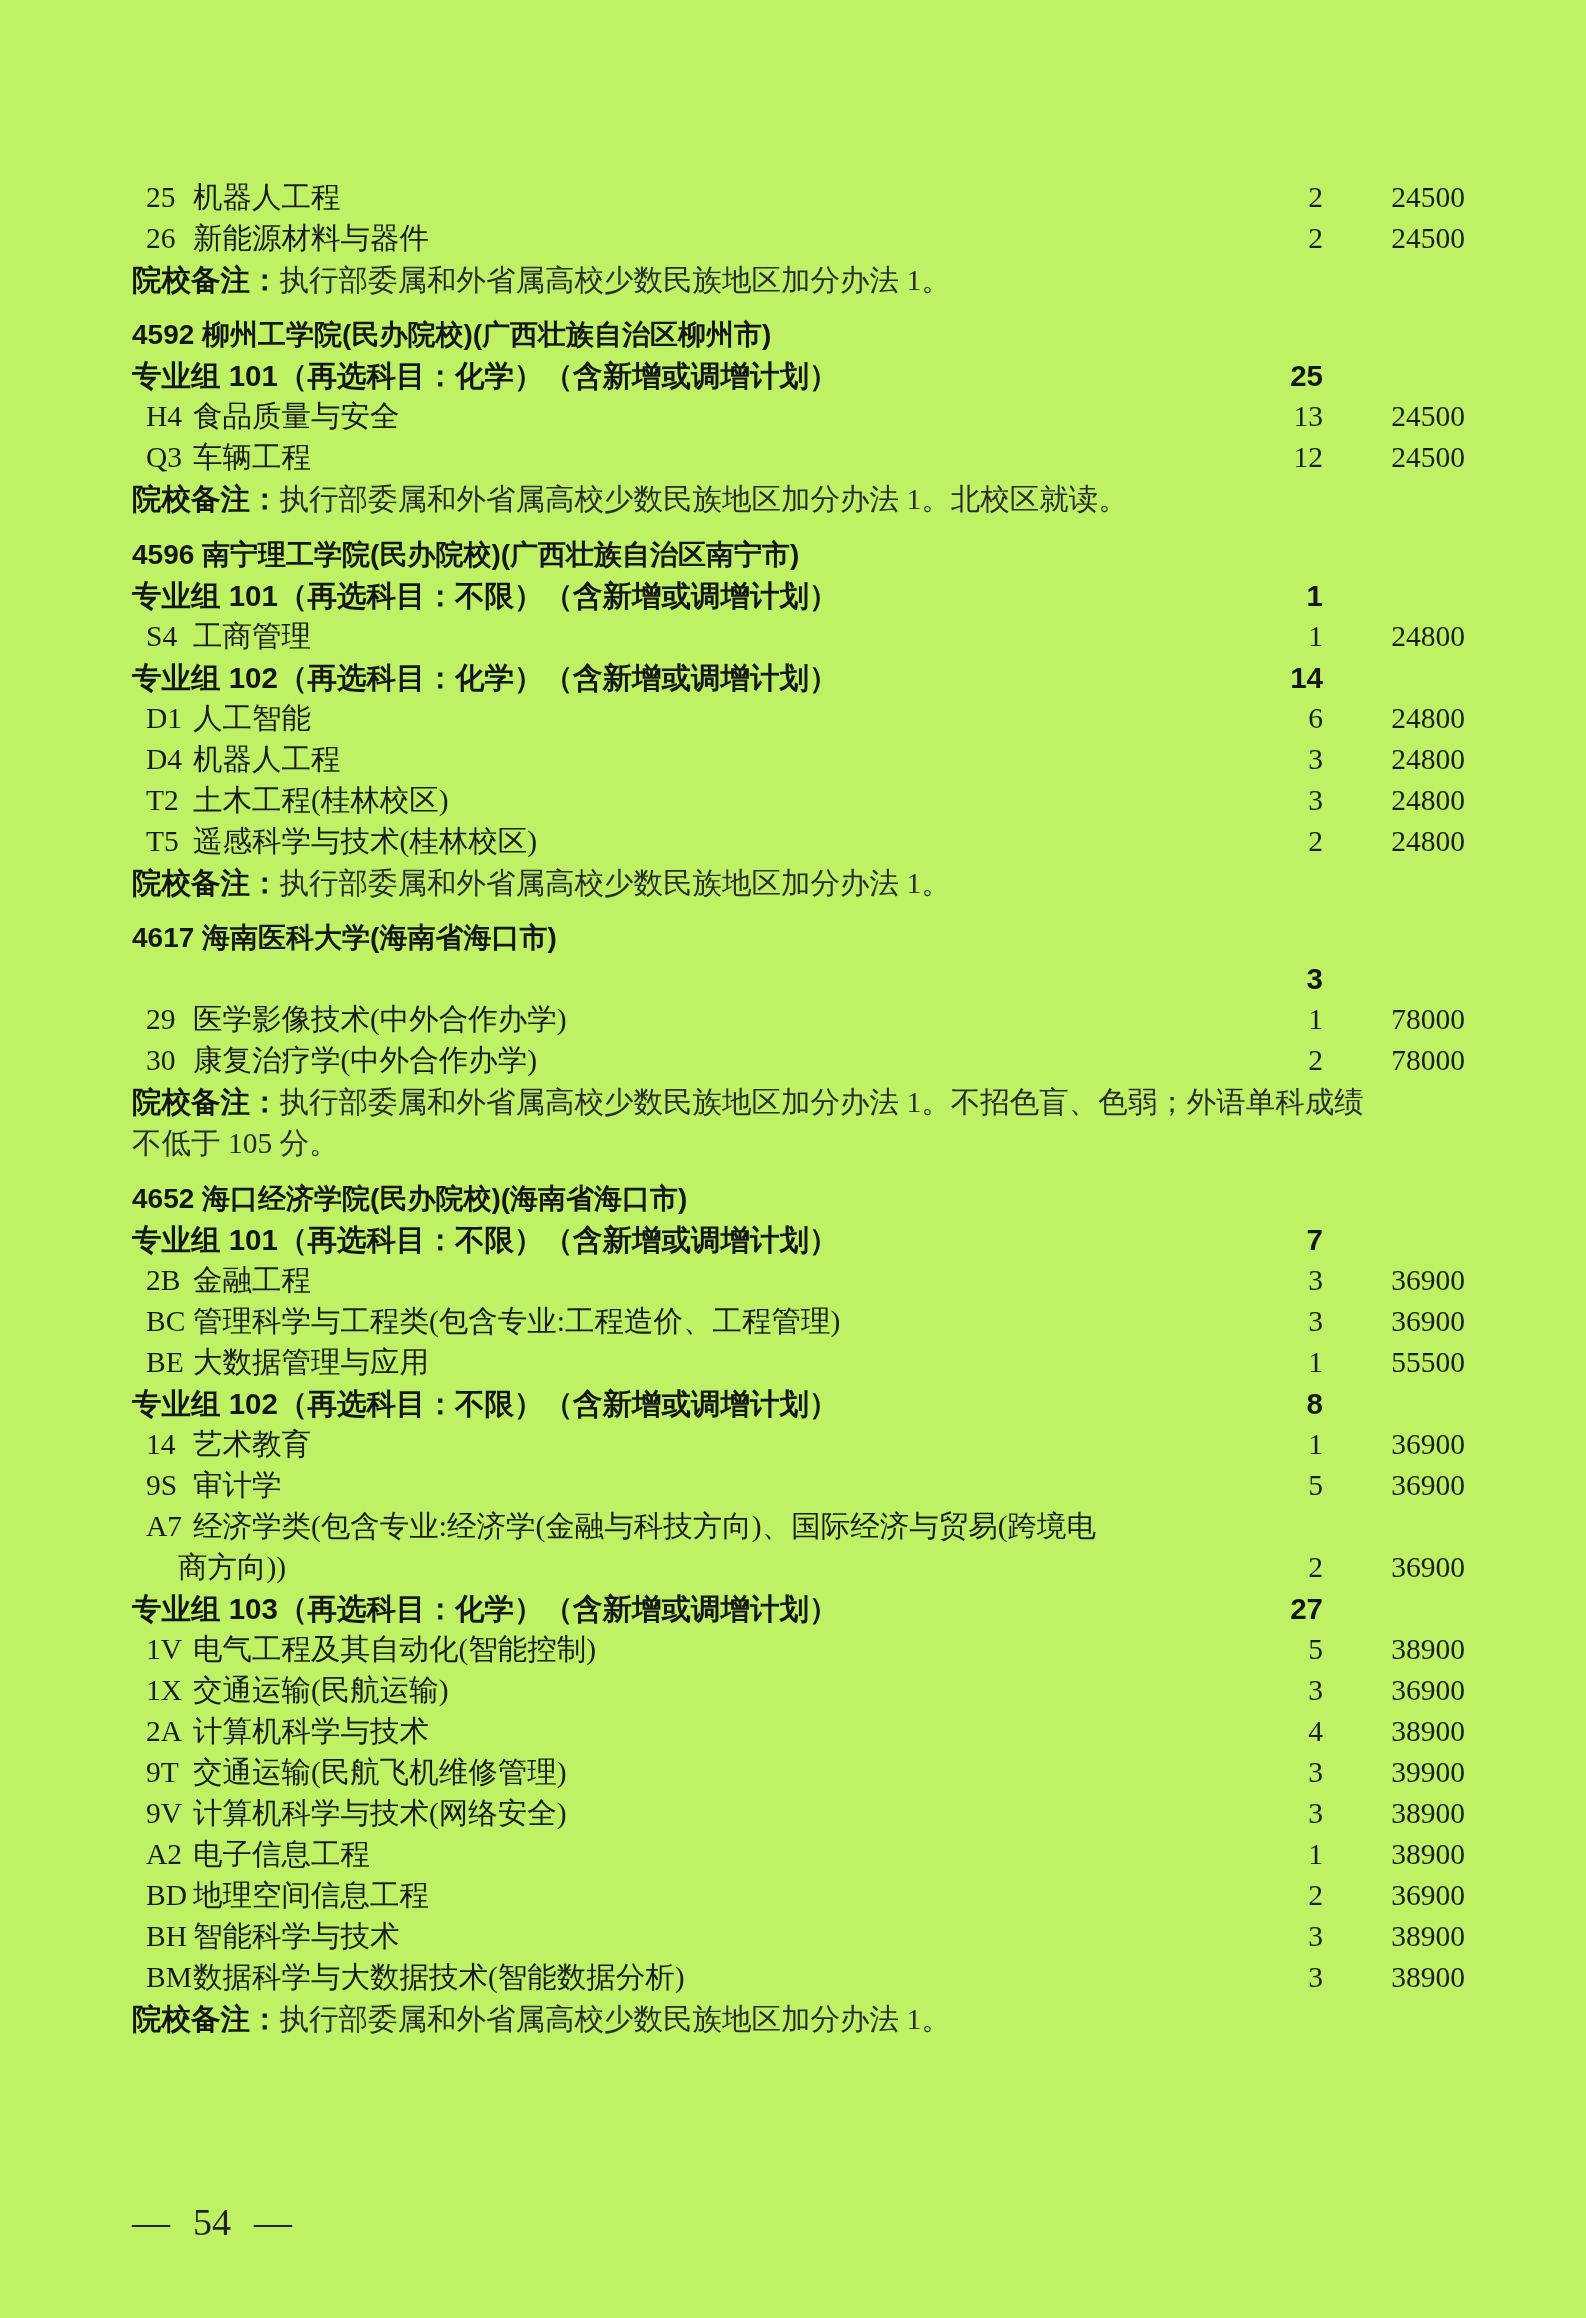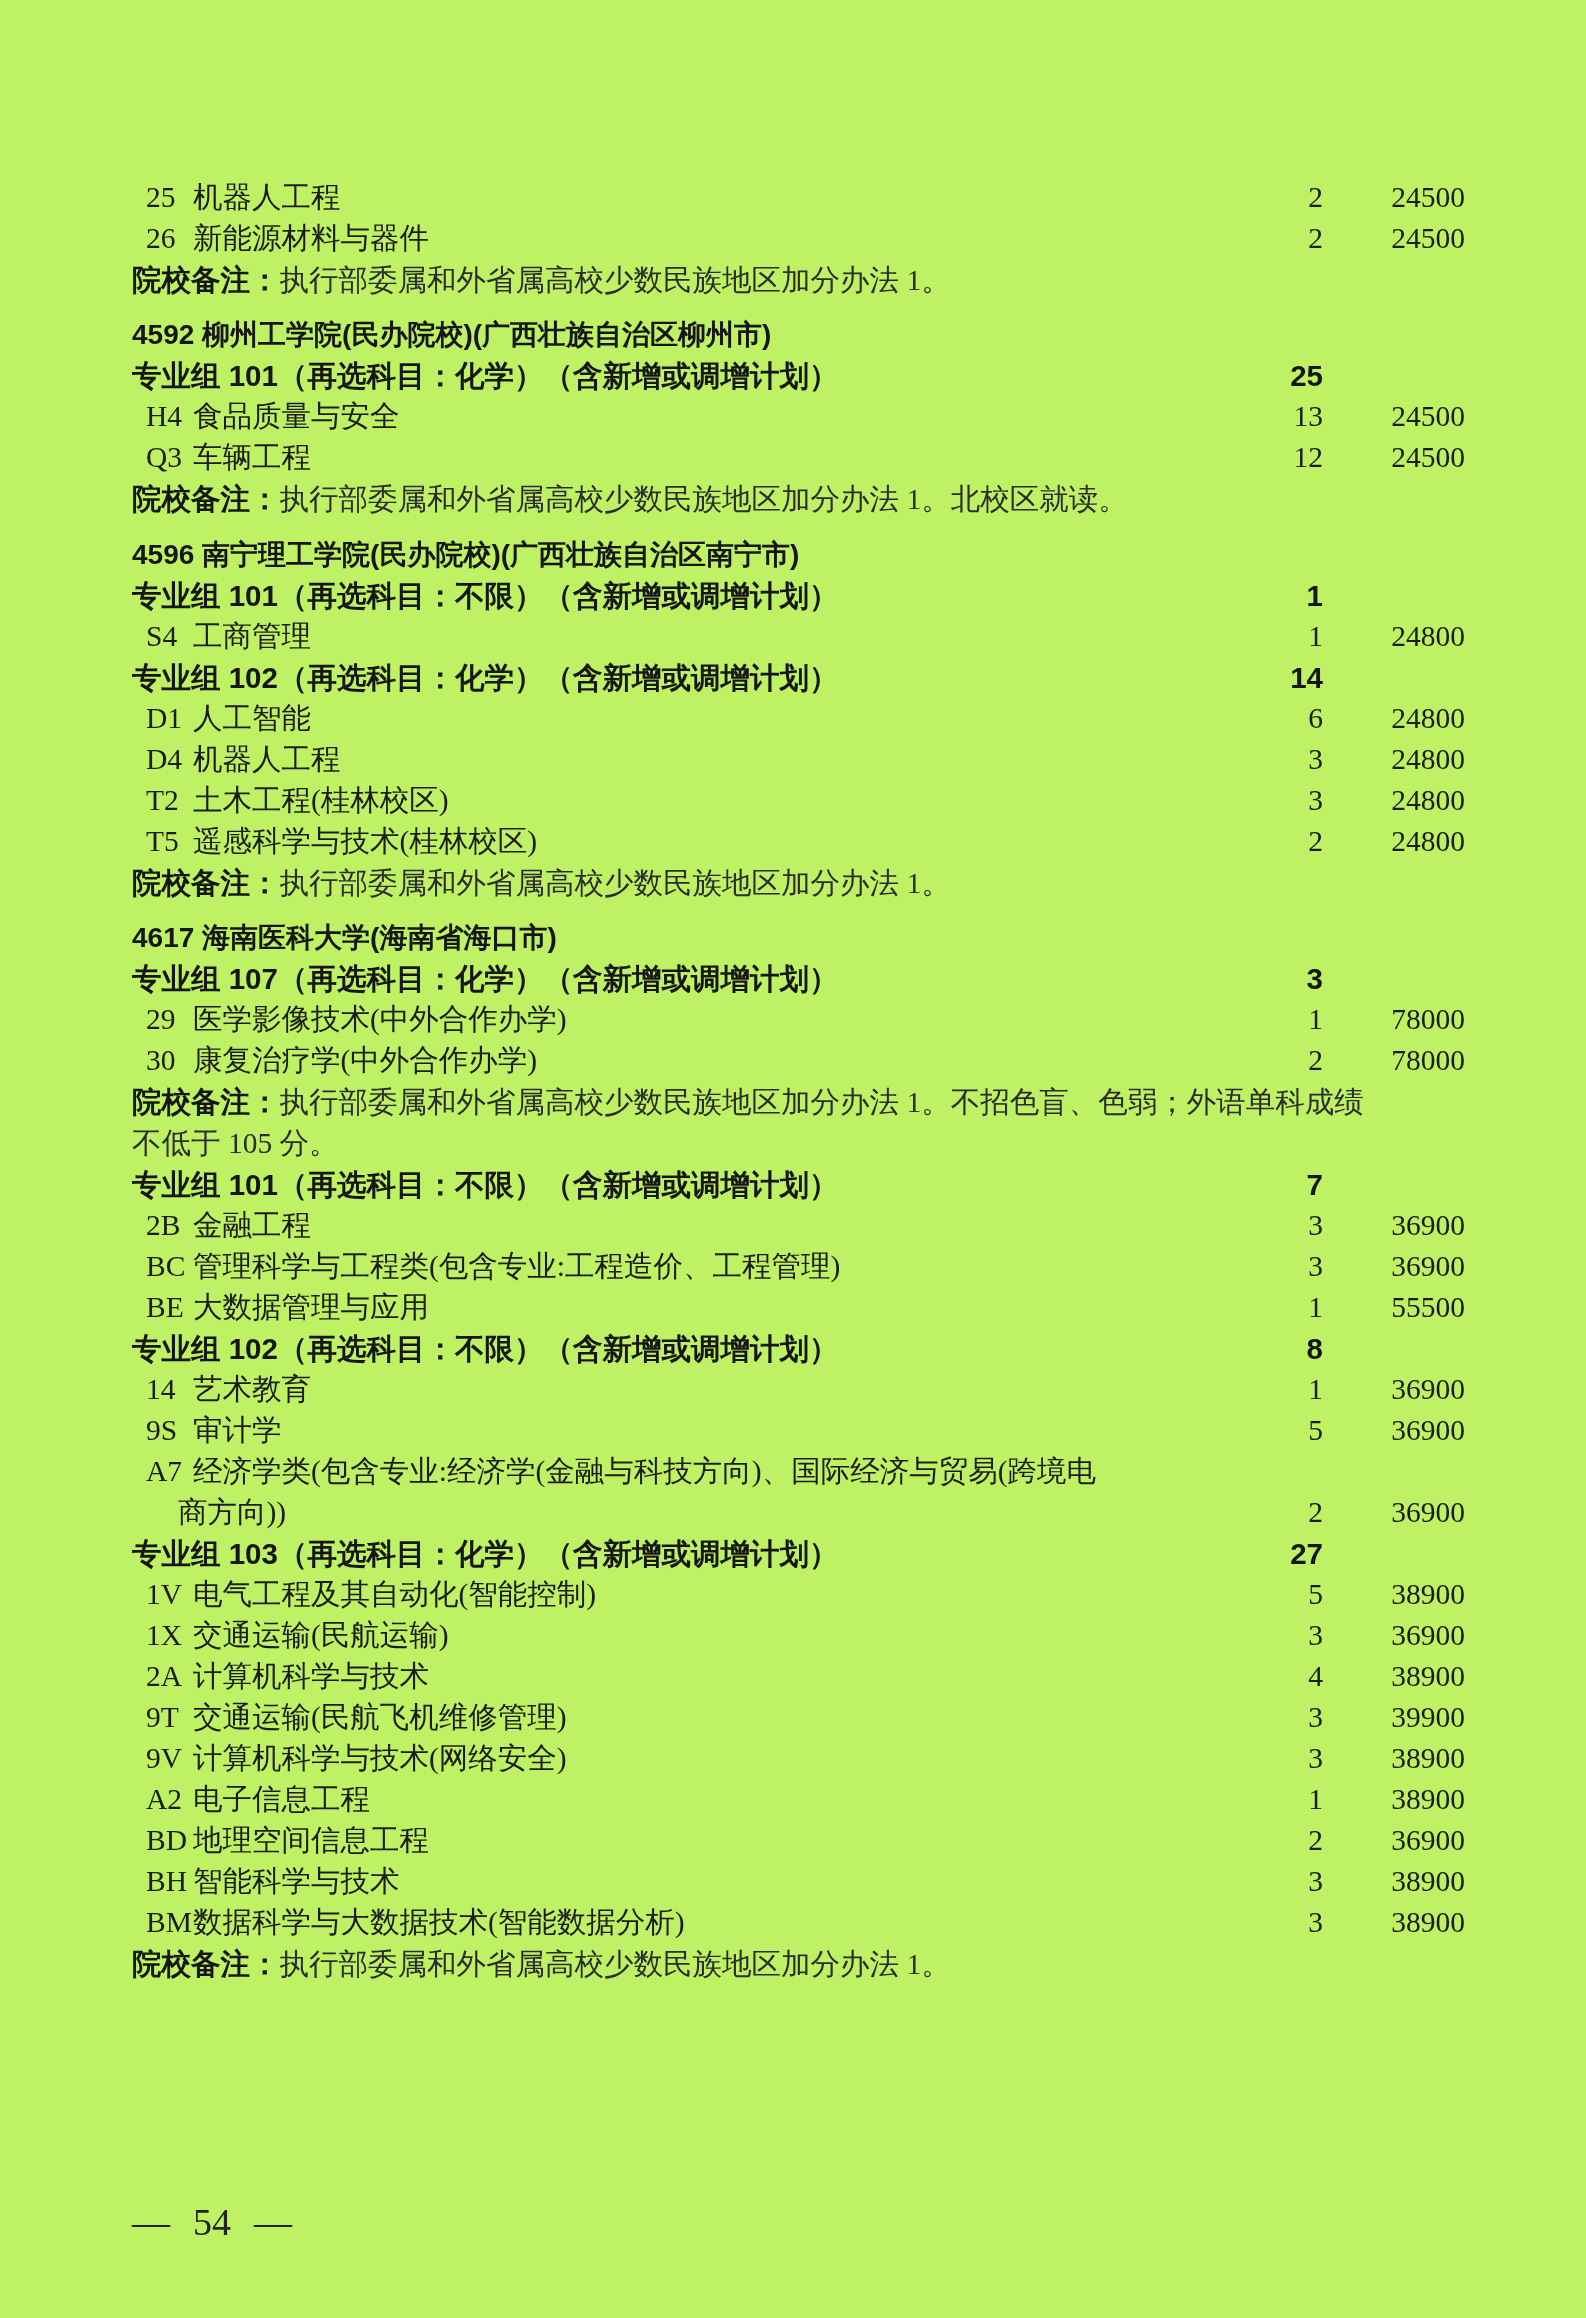--- a/index.html
+++ b/index.html
@@ -96,29 +96,30 @@
         <div class="line major"><span class="code">D1</span><span class="mname">人工智能</span><span class="num count">6</span><span class="num fee">24800</span></div>
         <div class="line major"><span class="code">D4</span><span class="mname">机器人工程</span><span class="num count">3</span><span class="num fee">24800</span></div>
         <div class="line major"><span class="code">T2</span><span class="mname">土木工程(桂林校区)</span><span class="num count">3</span><span class="num fee">24800</span></div>
         <div class="line major"><span class="code">T5</span><span class="mname">遥感科学与技术(桂林校区)</span><span class="num count">2</span><span class="num fee">24800</span></div>
         <div class="remark">
           <div class="line remark-line"><span class="remark-label">院校备注：</span><span class="remark-text">执行部委属和外省属高校少数民族地区加分办法 1。</span></div>
         </div>
       </section>
       <section class="school">
         <div class="line school-header">4617 海南医科大学(海南省海口市)</div>
-        <div class="line group"><span class="gtitle">专业组 107（再选科目：化学）（含新增或调增计划）</span><span class="num count gcount">3</span></div>
+        <div class="line group"><span class="num count gcount">3</span></div>
         <div class="line major"><span class="code">29</span><span class="mname">医学影像技术(中外合作办学)</span><span class="num count">1</span><span class="num fee">78000</span></div>
         <div class="line major"><span class="code">30</span><span class="mname">康复治疗学(中外合作办学)</span><span class="num count">2</span><span class="num fee">78000</span></div>
         <div class="remark">
           <div class="line remark-line"><span class="remark-label">院校备注：</span><span class="remark-text">执行部委属和外省属高校少数民族地区加分办法 1。不招色盲、色弱；外语单科成绩</span></div>
           <div class="line remark-line"><span class="remark-text">不低于 105 分。</span></div>
         </div>
       </section>
       <section class="school">
+        <div class="line school-header">4652 海口经济学院(民办院校)(海南省海口市)</div>
         <div class="line group"><span class="gtitle">专业组 101（再选科目：不限）（含新增或调增计划）</span><span class="num count gcount">7</span></div>
         <div class="line major"><span class="code">2B</span><span class="mname">金融工程</span><span class="num count">3</span><span class="num fee">36900</span></div>
         <div class="line major"><span class="code">BC</span><span class="mname">管理科学与工程类(包含专业:工程造价、工程管理)</span><span class="num count">3</span><span class="num fee">36900</span></div>
         <div class="line major"><span class="code">BE</span><span class="mname">大数据管理与应用</span><span class="num count">1</span><span class="num fee">55500</span></div>
         <div class="line group"><span class="gtitle">专业组 102（再选科目：不限）（含新增或调增计划）</span><span class="num count gcount">8</span></div>
         <div class="line major"><span class="code">14</span><span class="mname">艺术教育</span><span class="num count">1</span><span class="num fee">36900</span></div>
         <div class="line major"><span class="code">9S</span><span class="mname">审计学</span><span class="num count">5</span><span class="num fee">36900</span></div>
         <div class="line major"><span class="code">A7</span><span class="mname">经济学类(包含专业:经济学(金融与科技方向)、国际经济与贸易(跨境电</span><div class="mname-wrap">商方向))</div><span class="num count">2</span><span class="num fee">36900</span></div>
         <div class="line group"><span class="gtitle">专业组 103（再选科目：化学）（含新增或调增计划）</span><span class="num count gcount">27</span></div>
         <div class="line major"><span class="code">1V</span><span class="mname">电气工程及其自动化(智能控制)</span><span class="num count">5</span><span class="num fee">38900</span></div>

